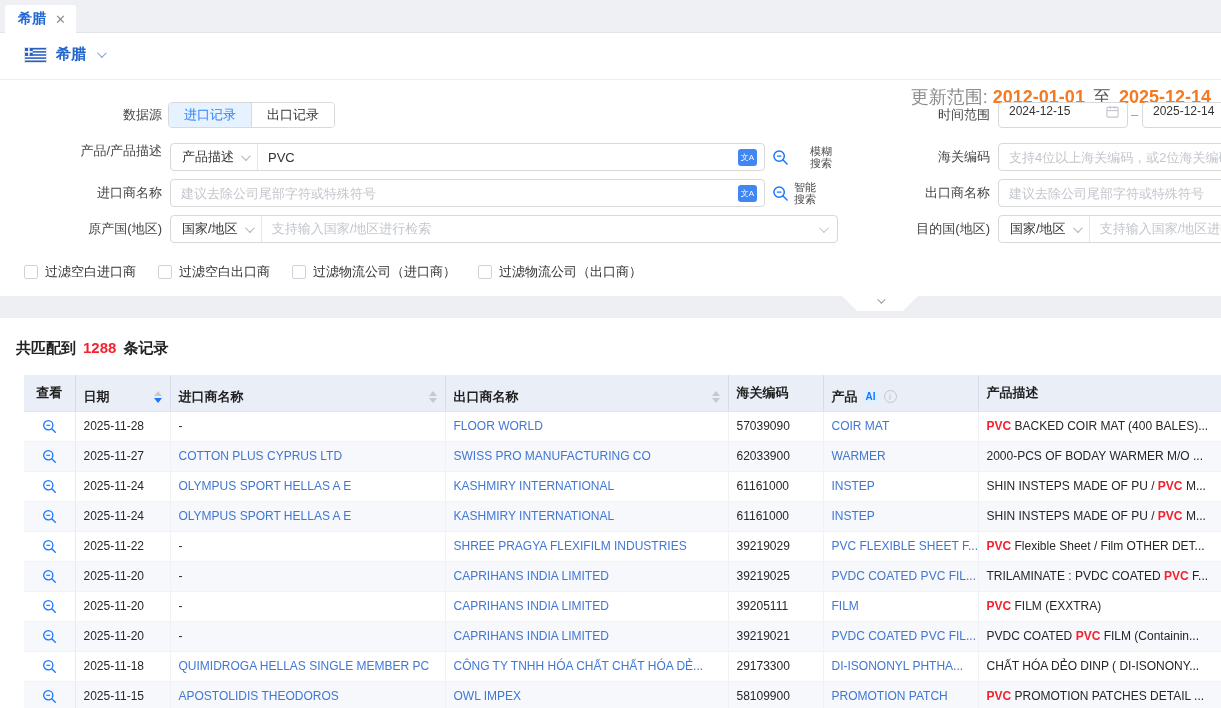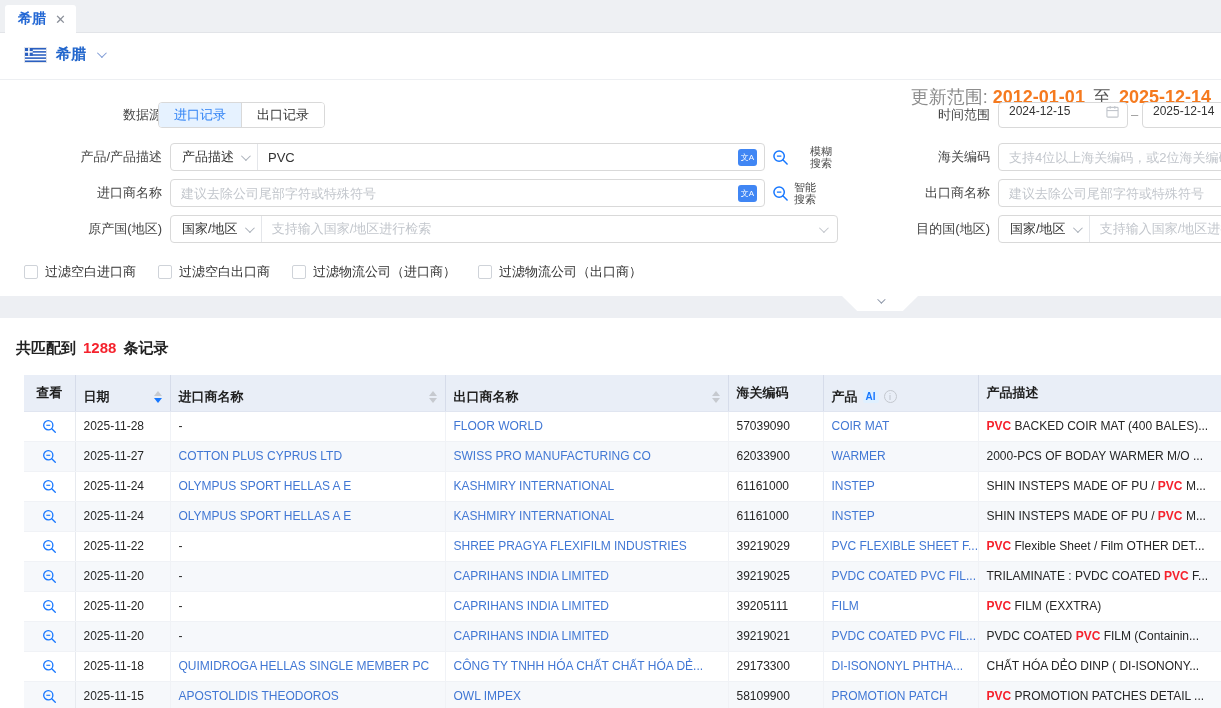--- a/index.html
+++ b/index.html
@@ -22,21 +22,21 @@
 
   
   .form { position:absolute; top:80px; left:0; right:0; height:216px; background:#fff; }
   .update { position:absolute; top:5px; right:10px; font-size:18px; color:#8c8c8c; }
   .update b { color:#f57a1f; font-weight:700; }
   .update .zhi { color:#555; font-weight:400; margin:0 3px; }
 
   .flabel { position:absolute; left:0; width:162px; text-align:right; color:#444; font-size:13px; }
   .rlabel { position:absolute; left:870px; width:120px; text-align:right; color:#444; font-size:13px; }
 
-  .segwrap { position:absolute; left:158px; top:22px; height:26px; display:flex; border:1px solid #d9d9d9; border-radius:4px; overflow:hidden; background:#fff; }
+  .segwrap { position:absolute; left:168px; top:22px; height:26px; display:flex; border:1px solid #d9d9d9; border-radius:4px; overflow:hidden; background:#fff; }
   .seg { padding:0 15px; line-height:24px; font-size:13px; color:#333; background:#fff; cursor:pointer; }
   .seg.on { background:#e6f2ff; color:#2f82f5; }
   .seg + .seg { border-left:1px solid #d9d9d9; }
 
   .ibox { position:absolute; height:28px; border:1px solid #d9d9d9; border-radius:4px; background:#fff; display:flex; align-items:center; }
   .isel { display:flex; align-items:center; gap:7px; height:100%; padding:0 9px 0 11px; border-right:1px solid #e4e6ea; color:#333; white-space:nowrap; cursor:pointer; }
   .isel .chev { color:#aab0ba; }
   .ibox input { flex:1; height:100%; border:none; outline:none; font-size:13px; padding:0 32px 0 10px; color:#333; background:transparent; font-family:inherit; min-width:0; }
   .ibox input::placeholder { color:#c2c6cc; }
   .trans { position:absolute; right:7px; top:5px; width:19px; height:17px; background:#4086f4; border-radius:3px; color:#fff; font-size:8px; display:flex; align-items:center; justify-content:center; letter-spacing:0; cursor:pointer; }
@@ -145,21 +145,21 @@
           <line x1="4.5" y1="1" x2="4.5" y2="4"></line>
             <line x1="9.5" y1="1" x2="9.5" y2="4"></line>
         </svg>
       </span>
     </div>
     <div class="dash">–</div>
     <div class="datebox" style="left:1142px; width:140px;">
       <span>2025-12-14</span>
     </div>
 
-    <div class="flabel" style="top:63px; line-height:28px;padding-left:36px;">产品/产品描述</div>
+    <div class="flabel" style="top:57px; line-height:28px;padding-left:36px;">产品/产品描述</div>
     <div class="ibox" style="left:170px; top:63px; width:595px;">
       <div class="isel">
         <span>产品描述</span>
         <span class="chev"></span>
       </div>
       <input value="PVC" style="">
       <span class="trans">文A</span>
     </div>
     <div class="sbtn" style="top:66px;gap:21px;">
       <svg width="17" height="17" viewBox="0 0 16 16">

